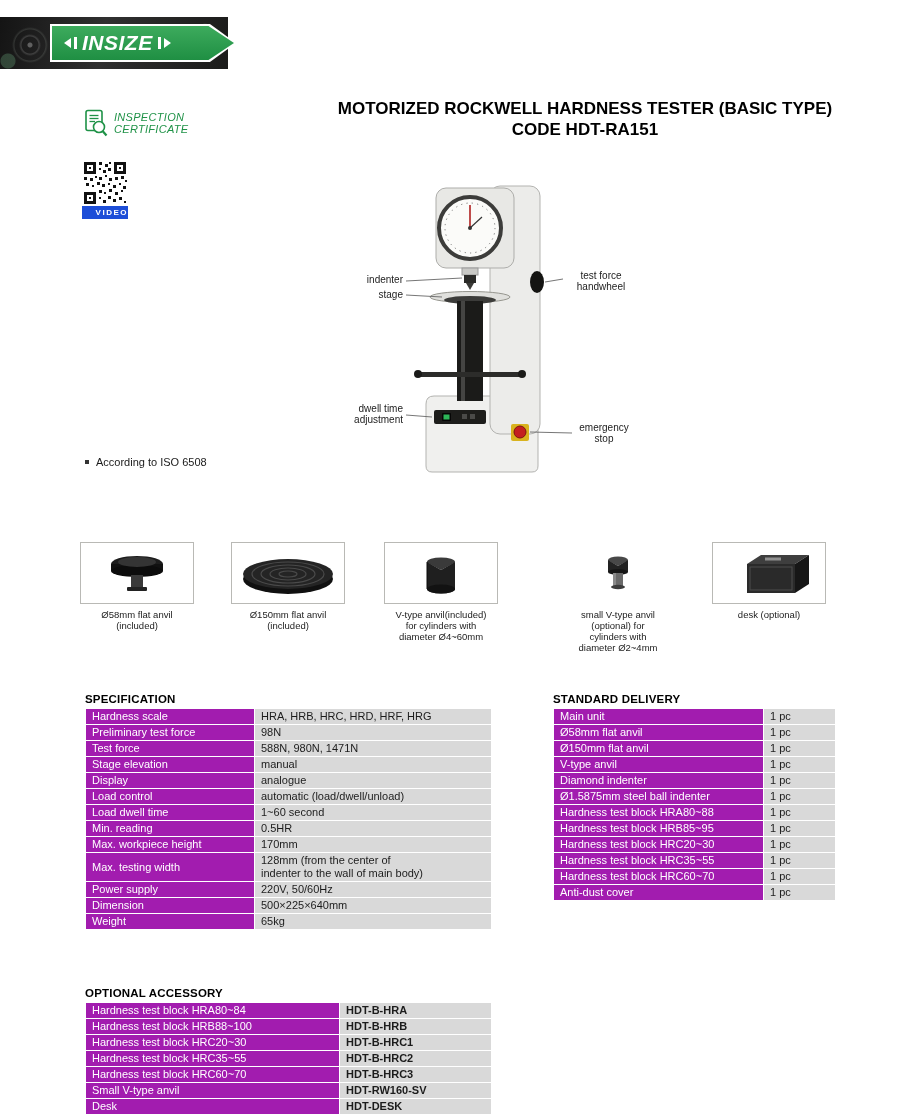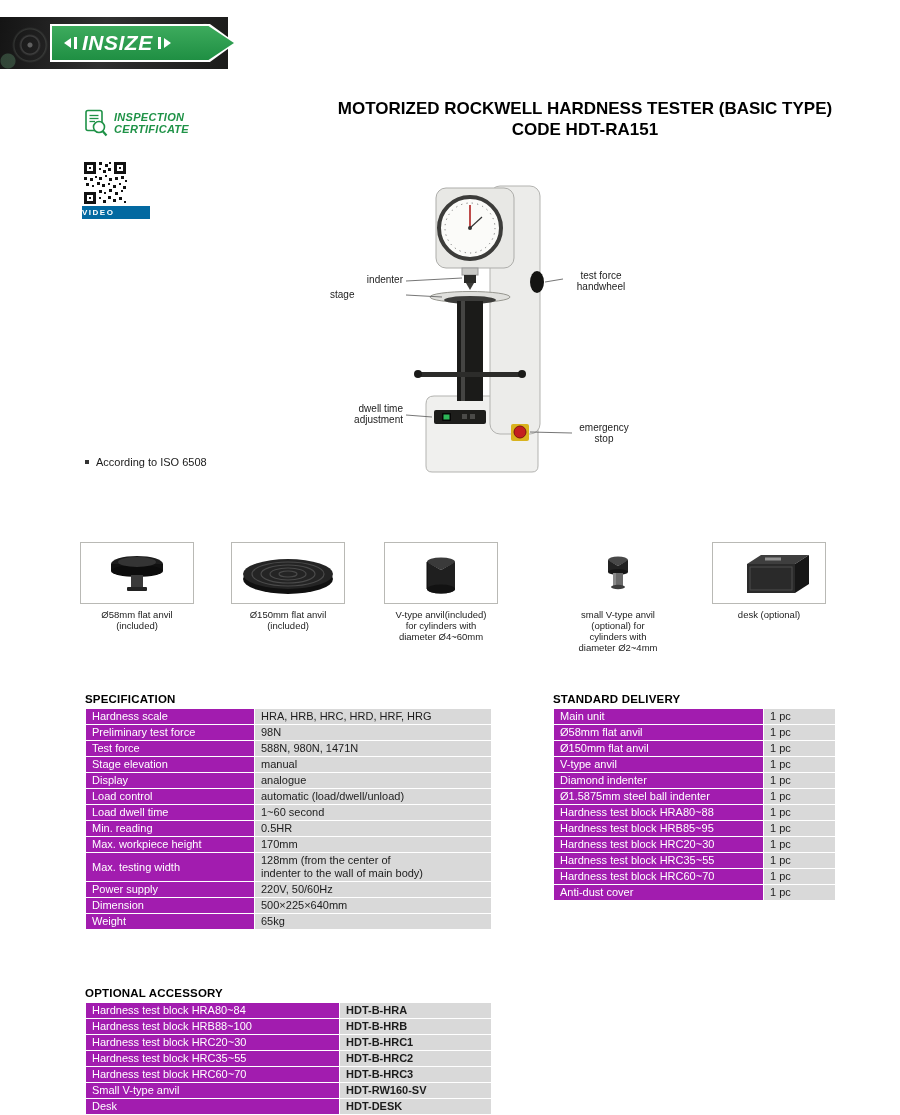--- a/index.html
+++ b/index.html
@@ -29,34 +29,34 @@
   .tri-r{display:inline-block;width:0;height:0;border-top:5px solid transparent;
       border-bottom:5px solid transparent;border-left:7px solid #fff}
   .logo-text{color:#fff;font-weight:bold;font-style:italic;font-size:21px;letter-spacing:.5px;padding:0 2px}
 
   
   .title-block{position:absolute;left:320px;top:86px;width:530px;text-align:center;line-height:21px}
   .title-line{font-size:17px;font-weight:bold;color:#000}
 
   
   .cert{position:absolute;left:83px;top:97px;display:flex;align-items:center;gap:5px}
-  .cert-text{color:#1f9247;font-weight:bold;font-style:italic;font-size:11px;line-height:12px;letter-spacing:.3px}
+  .cert-text{color:#1f9247;font-weight:normal;font-style:italic;font-size:11px;line-height:12px;letter-spacing:.3px}
 
   
   .qr-block{position:absolute;left:82px;top:148px;width:46px;cursor:pointer}
   .qr-img{display:block;background:#fff}
-  .video-bar{width:68px;height:13px;background:#0369a1;color:#fff;font-size:8px;font-weight:bold;
-      letter-spacing:1.5px;text-align:left;line-height:13px}
+  .video-bar{width:46px;height:13px;background:#1d4ed8;color:#fff;font-size:8px;font-weight:bold;
+      letter-spacing:1.5px;text-align:right;line-height:13px}
 
   
   .figure{position:absolute;left:330px;top:160px;width:310px;height:322px}
   .figure svg{position:absolute;inset:0}
   .flbl{position:absolute;font-size:10px;line-height:11px;color:#222;white-space:pre-line}
   .lbl-indenter{left:0;width:73px;top:102px;text-align:right}
-  .lbl-stage{left:0;width:73px;top:117px;text-align:left}
+  .lbl-stage{left:0;width:73px;top:117px;text-align:right}
   .lbl-handwheel{left:236px;width:70px;top:98px;text-align:center}
   .lbl-dwell{left:0;width:73px;top:231px;text-align:right}
   .lbl-emergency{left:243px;width:62px;top:250px;text-align:center}
 
   
   .iso-note{position:absolute;left:85px;top:444px;font-size:11px;display:flex;align-items:center;gap:7px}
   .sq-bullet{width:4px;height:4px;background:#333;display:inline-block}
 
   
   .acc{position:absolute;top:530px;width:114px;text-align:center}

